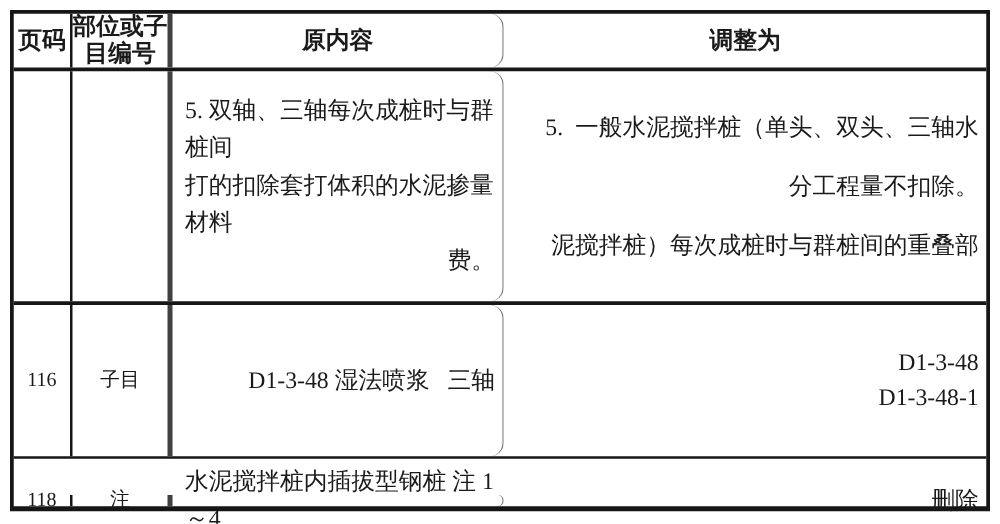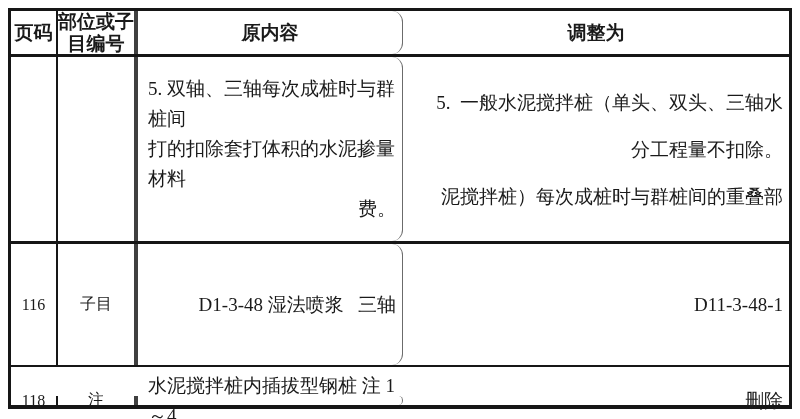--- a/index.html
+++ b/index.html
@@ -117,21 +117,22 @@
     <div class="td c1 cell-center">
       <div class="num">116</div>
     </div>
     <div class="td c2 cell-center">
       <div class="num">子目</div>
     </div>
     <div class="td c3 cell-text lh30">
       <div class="line">D1-3-48 湿法喷浆   三轴</div>
     </div>
     <div class="td c4 cell-text lh28">
-      <div class="line">D11-3-48-1</div>
+      <div class="line">D1-3-48</div>
+      <div class="line">D1-3-48-1</div>
     </div>
   </div>
 
   <div class="tr tr-3">
     <div class="td c1 cell-center">
       <div class="num">118</div>
     </div>
     <div class="td c2 cell-center">
       <div class="num">注</div>
     </div>

